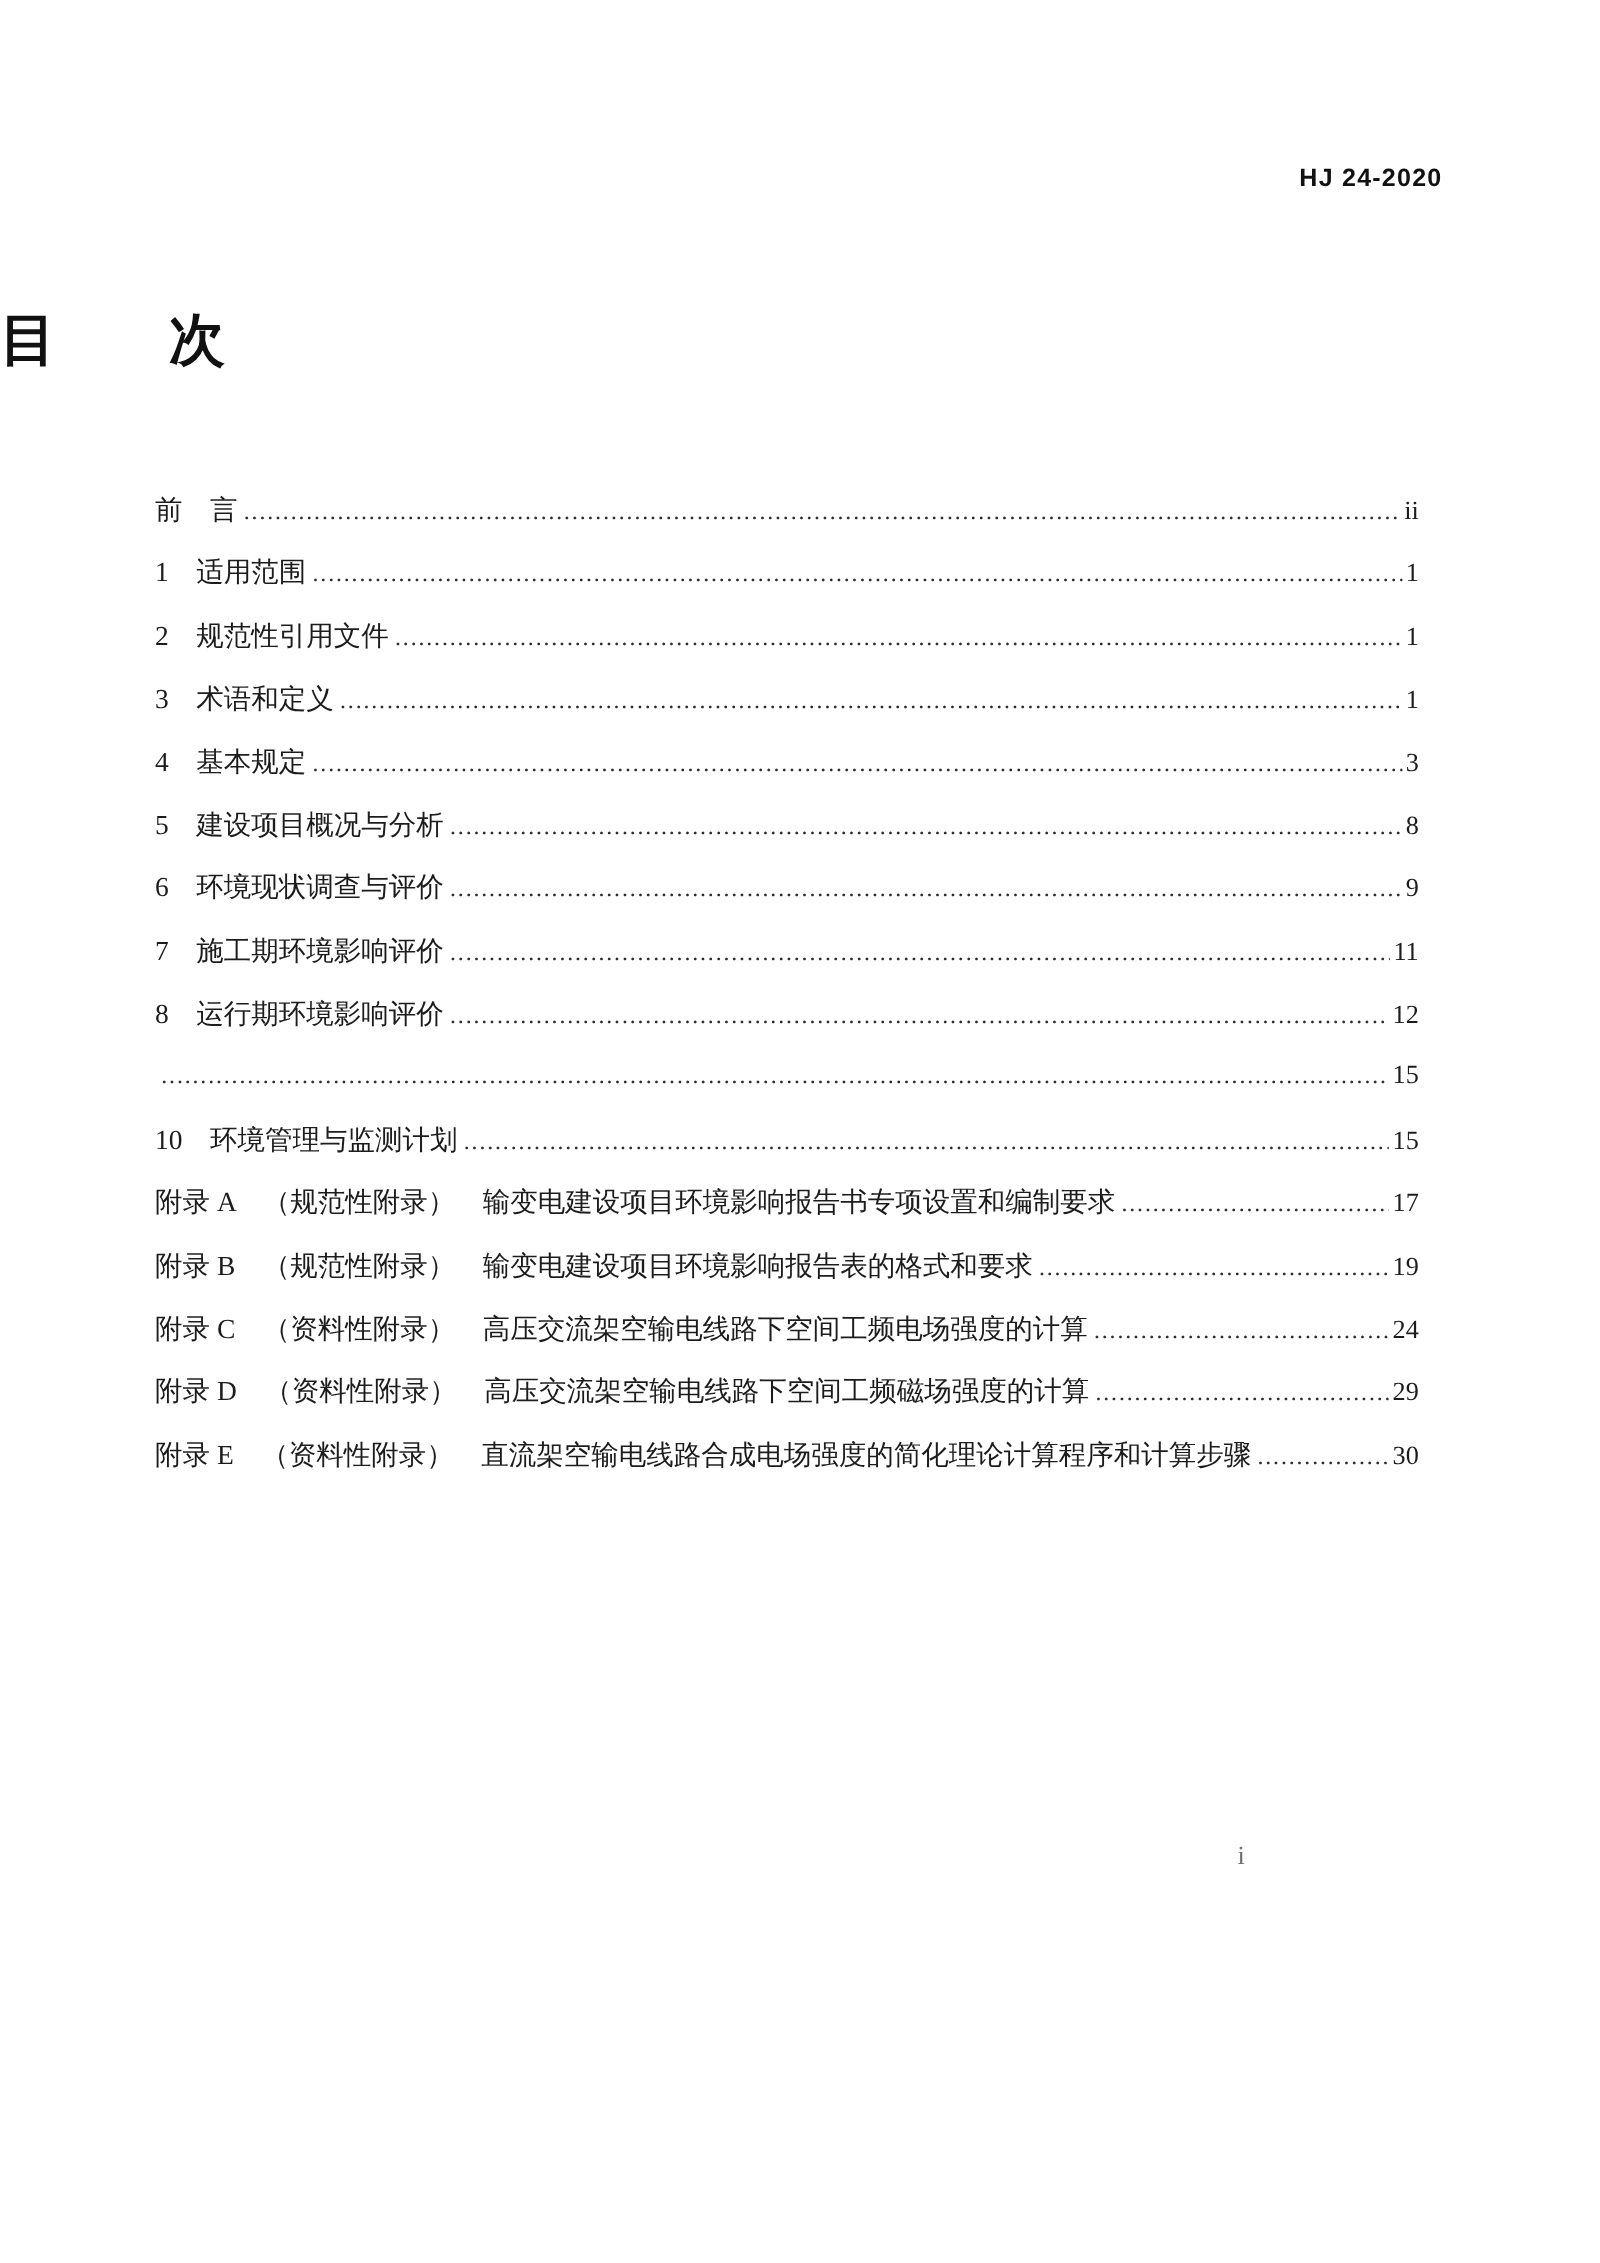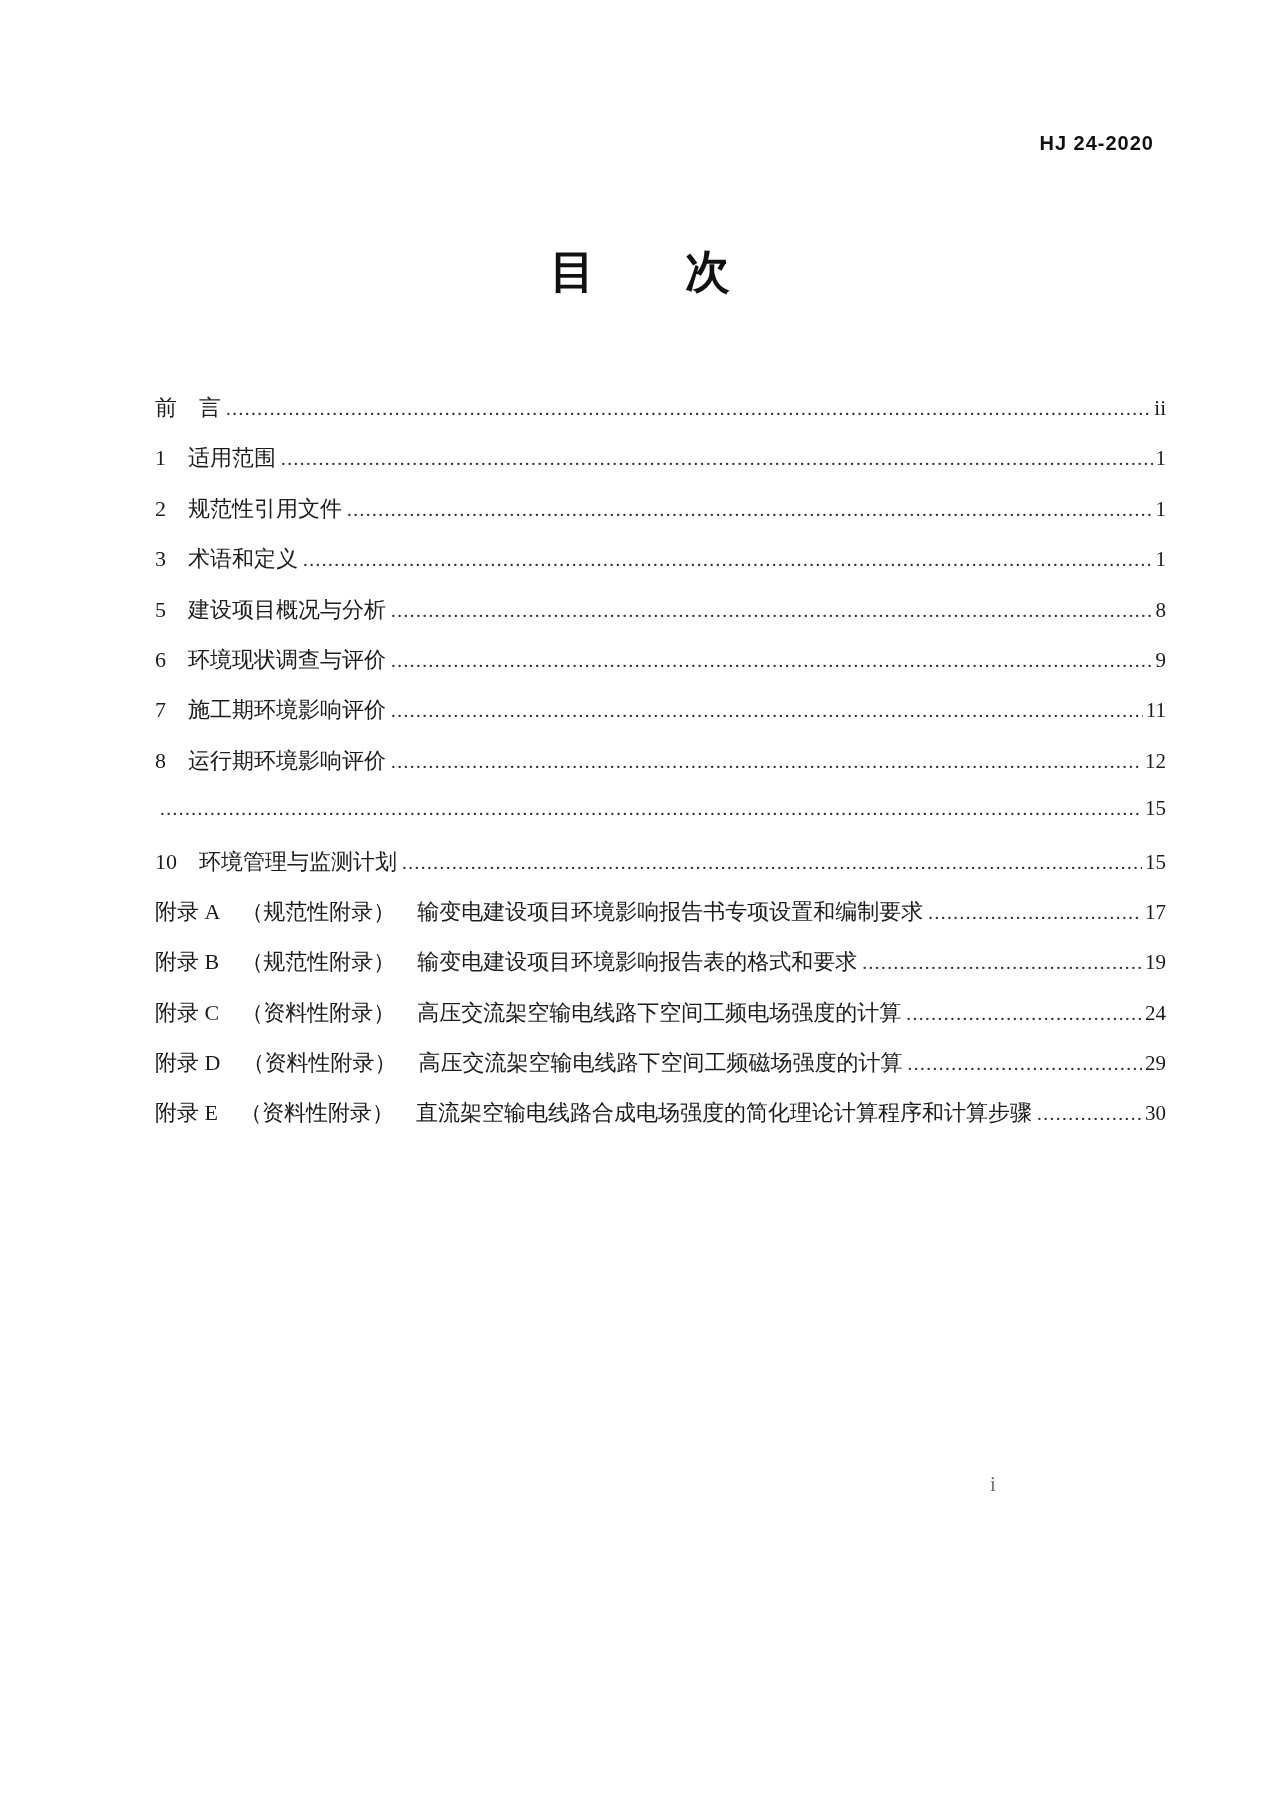--- a/index.html
+++ b/index.html
@@ -16,29 +16,28 @@
     top: 132px; right: 126px;
     font-family: "Liberation Sans", "DejaVu Sans", sans-serif;
     font-size: 20px; font-weight: bold;
     letter-spacing: 1px;
     color: #111111;
   }
   .page-title {
     position: absolute;
     top: 242px; left: 0; width: 100%;
     margin: 0;
-    text-align: center;
     font-family: "Liberation Sans", "DejaVu Sans", sans-serif;
     font-weight: bold;
     font-size: 45px;
     color: #111111;
   }
   .toc {
     position: absolute;
-    top: 379px; left: 155px;
+    top: 379px; left: 124px;
     width: 1011px;
   }
   .toc-row {
     display: flex;
     align-items: baseline;
     height: 50.4px;
     box-sizing: border-box;
     padding-top: 14px;
     font-size: 22px;
     color: #1c1c1c;
@@ -91,20 +90,25 @@
         <span class="toc-label">2　规范性引用文件</span>
         <span class="toc-leader"></span>
         <span class="toc-page">1</span>
       </div>
       <div class="toc-row">
         <span class="toc-label">3　术语和定义</span>
         <span class="toc-leader"></span>
         <span class="toc-page">1</span>
       </div>
       <div class="toc-row">
+        <span class="toc-label">4　基本规定</span>
+        <span class="toc-leader"></span>
+        <span class="toc-page">3</span>
+      </div>
+      <div class="toc-row">
         <span class="toc-label">5　建设项目概况与分析</span>
         <span class="toc-leader"></span>
         <span class="toc-page">8</span>
       </div>
       <div class="toc-row">
         <span class="toc-label">6　环境现状调查与评价</span>
         <span class="toc-leader"></span>
         <span class="toc-page">9</span>
       </div>
       <div class="toc-row">

